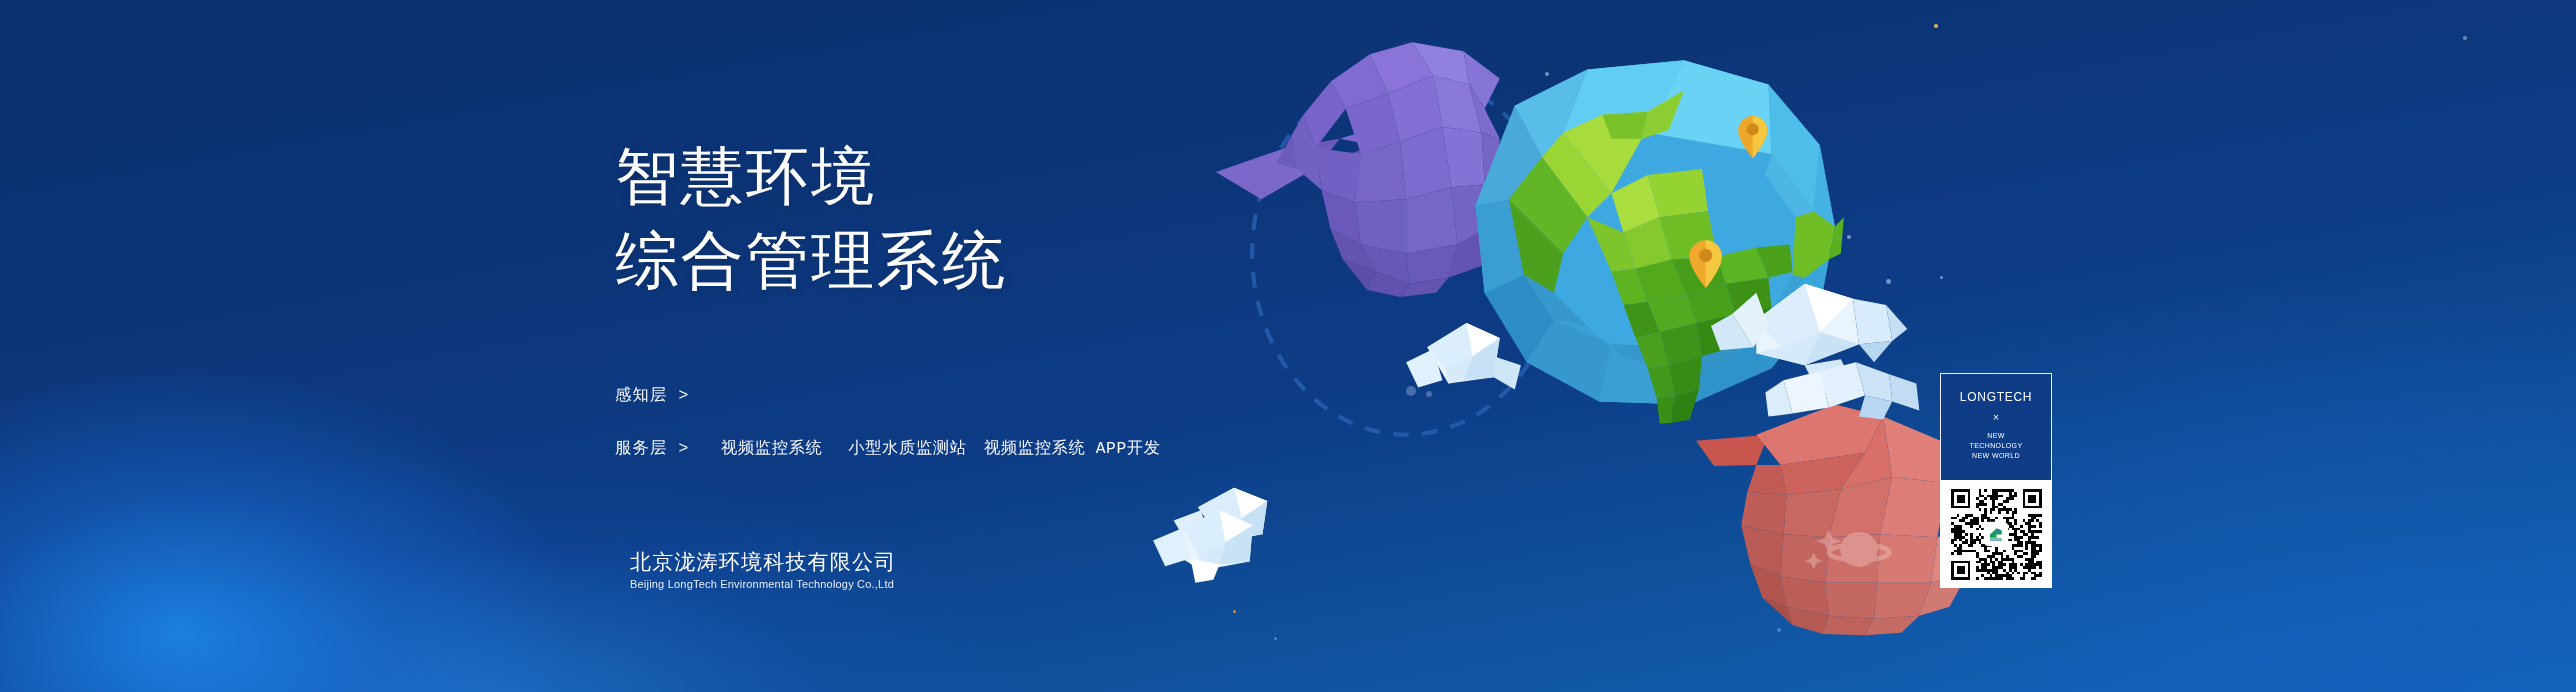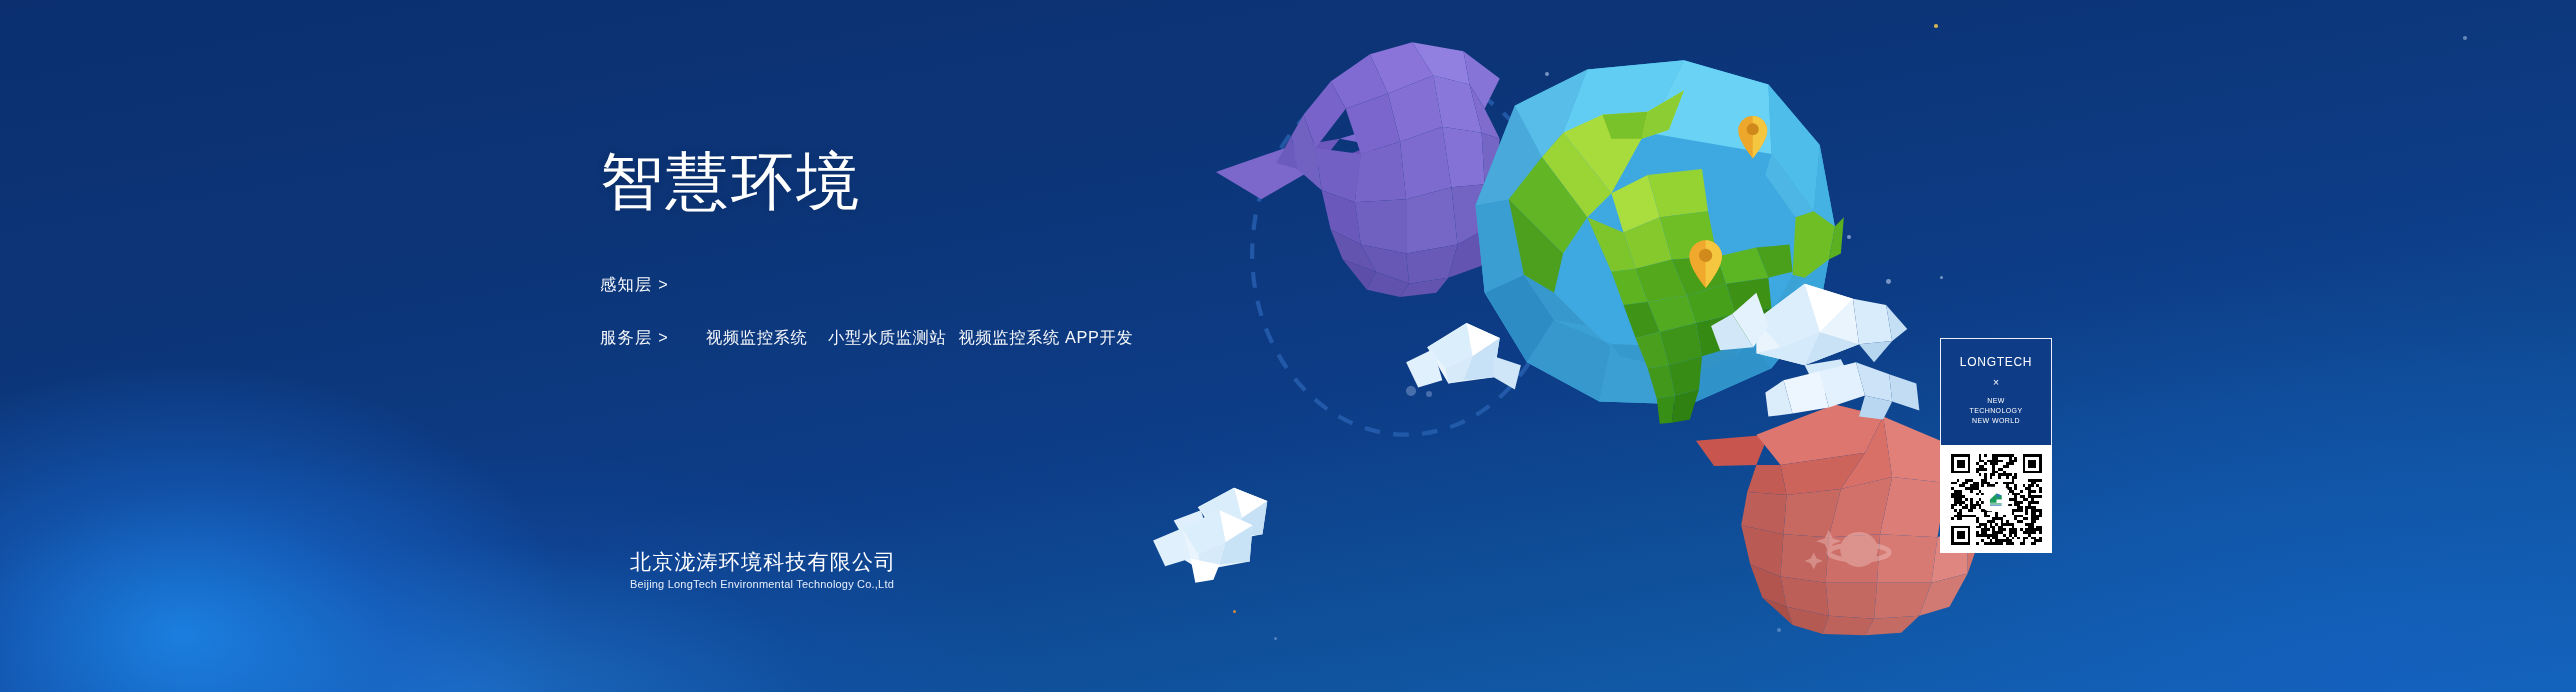--- a/index.html
+++ b/index.html
@@ -11,46 +11,46 @@
       radial-gradient(ellipse 724px 314px at 459px 700px, rgba(45,150,250,.45) 0%, rgba(20,90,190,.20) 50%, rgba(12,60,150,0) 80%),
       radial-gradient(ellipse 905px 543px at 2354px 664px, rgba(20,95,200,.45) 0%, rgba(12,58,140,0) 70%),
       linear-gradient(170deg, #0b2f6f 0%, #0c3578 30%, #0d3c86 55%, #10549f 80%, #1365b8 100%);
   }
   .stars{position:absolute;inset:0;}
   .star{position:absolute;border-radius:50%;background:#cfe4ff;opacity:.55;}
   .star.y{background:#f2c94c;opacity:.85;}
   .star.o{background:#e8913c;opacity:.9;}
 
   
-  .copy{position:absolute;left:600px;top:140px;width:785px;}
+  .copy{position:absolute;left:615px;top:140px;width:785px;font-family:Liberation Mono, monospace;}
   .title{
     color:#ffffff;font-size:63px;line-height:1.33;font-weight:400;
     letter-spacing:2.4px;white-space:nowrap;text-shadow:0 1.2px 8.4px rgba(0,0,0,.18);
   }
-  .layers{margin-top:47px;}
+  .layers{margin-top:74px;}
   .layer-row{display:flex;align-items:flex-start;margin-bottom:26.6px;}
   .layer-label{
     color:#ffffff;font-size:16.3px;line-height:27px;letter-spacing:1.2px;
     width:89px;flex:0 0 89px;white-space:nowrap;opacity:.97;
   }
   .layer-items{flex:1;}
   .layer-line{color:#ffffff;font-size:16.3px;line-height:27px;letter-spacing:0.6px;white-space:nowrap;opacity:.97;}
   .layer-line .it{margin-right:15.7px;}
   .layer-line .it:last-child{margin-right:0;}
 
   .company{position:absolute;left:630px;top:549px;}
   .company-cn{color:#ffffff;font-size:21px;letter-spacing:1.2px;line-height:1.25;white-space:nowrap;}
   .company-en{color:#e7eefb;font-size:11px;letter-spacing:0.2px;line-height:1.5;margin-top:1.2px;white-space:nowrap;}
 
   
   .art{position:absolute;left:1225px;top:18px;width:797px;height:610px;}
   .art svg{position:absolute;left:0;top:0;width:100%;height:100%;overflow:visible;}
 
   
-  .qrcard{position:absolute;left:1940px;top:338px;width:112px;height:209px;}
+  .qrcard{position:absolute;left:1940px;top:373px;width:112px;height:209px;}
   .qr-top{
     position:absolute;left:0;top:0;width:112px;height:109px;
     background:#0f3c86;box-sizing:border-box;
     border:1.2px solid rgba(255,255,255,.92);
   }
   .qr-brand{color:#fff;text-align:center;}
   .qr-name{font-size:12px;letter-spacing:0.7px;margin-top:15.7px;}
   .qr-x{font-size:10.3px;margin-top:9px;line-height:1;}
   .qr-tag{font-size:7px;line-height:1.45;letter-spacing:0.4px;margin-top:7.8px;}
   .qr-panel{
@@ -286,20 +286,21 @@
     <polygon points="140,25 195,50 150,78" fill="#ffffff"></polygon>
     <polygon points="78,55 140,25 150,78 105,98" fill="#dbeefb"></polygon>
     <polygon points="150,78 195,50 190,110 140,115" fill="#c8e2f6"></polygon>
     <polygon points="105,98 150,78 140,115 110,125" fill="#d6eafa"></polygon>
     <polygon points="30,75 78,55 92,105 50,118" fill="#e0f0fd"></polygon>
     <polygon points="92,105 140,115 130,140 100,145" fill="#ffffff"></polygon>
   </svg>
 
   <div class="copy">
     <div class="title">智慧环境</div>
+    <div class="title">综合管理系统</div>
 
     <div class="layers">
 
       <div class="layer-row">
         <div class="layer-label">感知层 &gt;</div>
       </div>
 
       <div class="layer-row" style="margin-top:15.7px;gap:17px;">
         <div class="layer-label">服务层 &gt;</div>
         <div class="layer-items">

